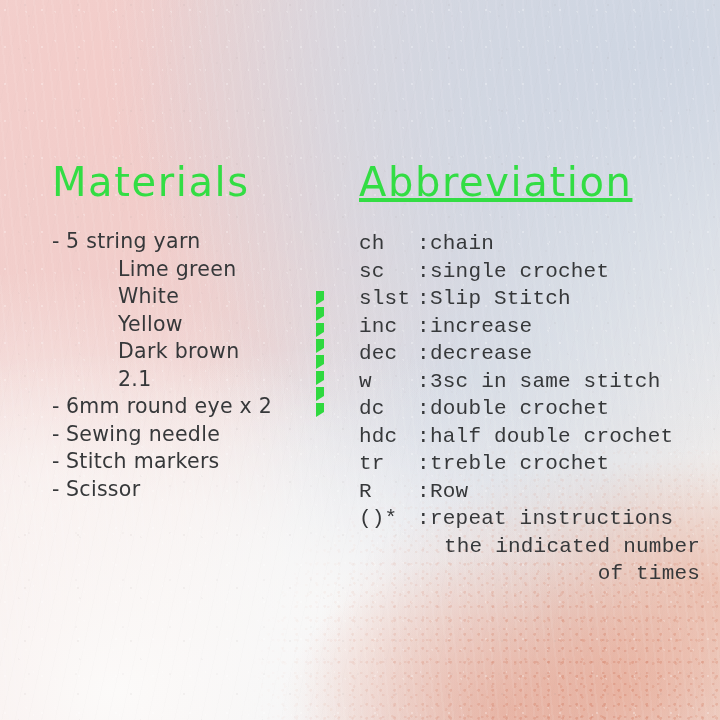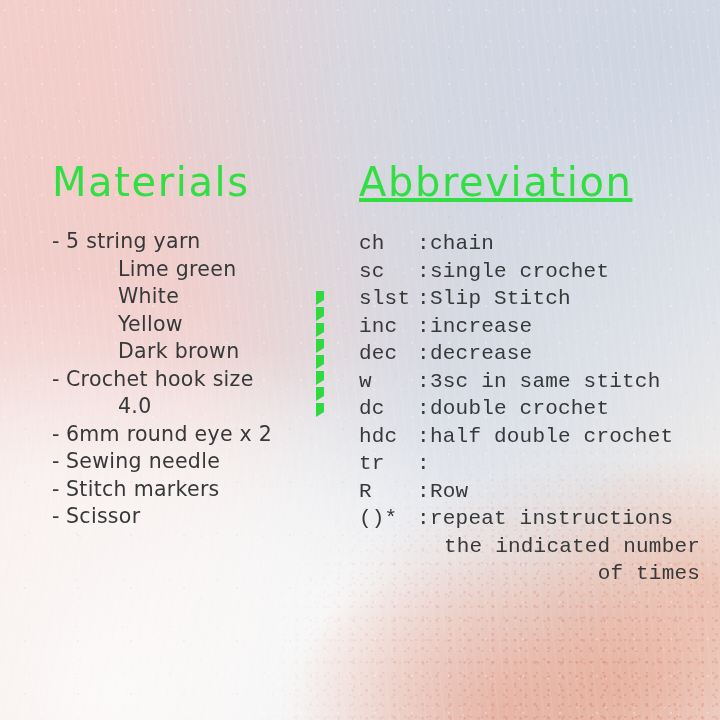--- a/index.html
+++ b/index.html
@@ -176,22 +176,21 @@
   <div class="content">
 
     <h1 class="heading h-materials">Materials</h1>
 
     <ul class="mat-list">
       <li><span class="mat-dash">-</span><span>5 string yarn</span></li>
       <li class="sub"><span>Lime green</span></li>
       <li class="sub"><span>White</span></li>
       <li class="sub"><span>Yellow</span></li>
       <li class="sub"><span>Dark brown</span></li>
-      <li><span class="mat-dash">-</span><span>Crochet hook size</span></li>
-      <li class="sub"><span>4.0</span></li>
+      <li class="sub"><span>2.1</span></li>
       <li><span class="mat-dash">-</span><span>6mm round eye x 2</span></li>
       <li><span class="mat-dash">-</span><span>Sewing needle</span></li>
       <li><span class="mat-dash">-</span><span>Stitch markers</span></li>
       <li><span class="mat-dash">-</span><span>Scissor</span></li>
     </ul>
 
     <div class="divider">
       <svg width="20" height="130" viewBox="0 0 20 130" xmlns="http://www.w3.org/2000/svg" aria-hidden="true">
         <g fill="#2fd93f">
           <path d="M3 2 h8 v9 l-8 5 v-9 z"></path>
@@ -245,20 +244,21 @@
           <span class="abbr-val">double crochet</span>
         </li>
       <li class="abbr-row">
           <span class="abbr-key">hdc</span>
           <span class="abbr-colon">:</span>
           <span class="abbr-val">half double crochet</span>
         </li>
       <li class="abbr-row">
           <span class="abbr-key">tr</span>
           <span class="abbr-colon">:</span>
+          <span class="abbr-val">treble crochet</span>
         </li>
       <li class="abbr-row">
           <span class="abbr-key">R</span>
           <span class="abbr-colon">:</span>
           <span class="abbr-val">Row</span>
         </li>
       <li class="abbr-row">
           <span class="abbr-key">()*</span>
           <span class="abbr-colon">:</span>
           <span class="abbr-val">repeat instructions</span>

